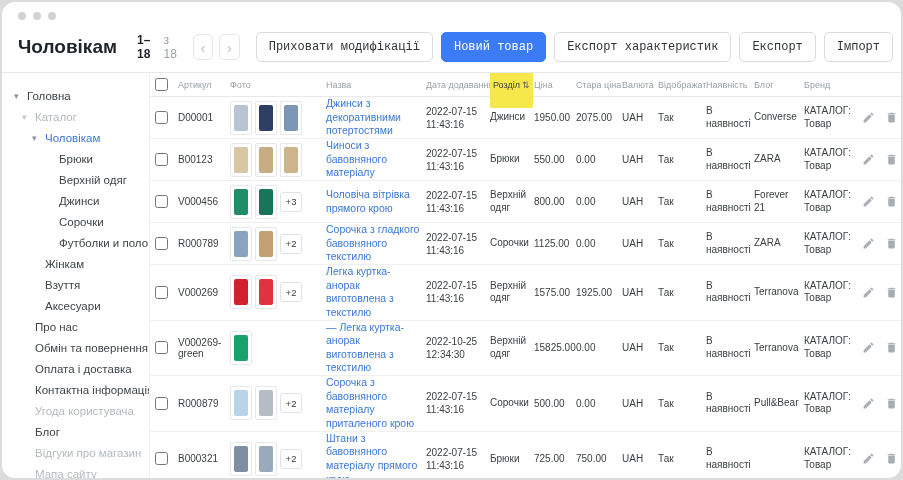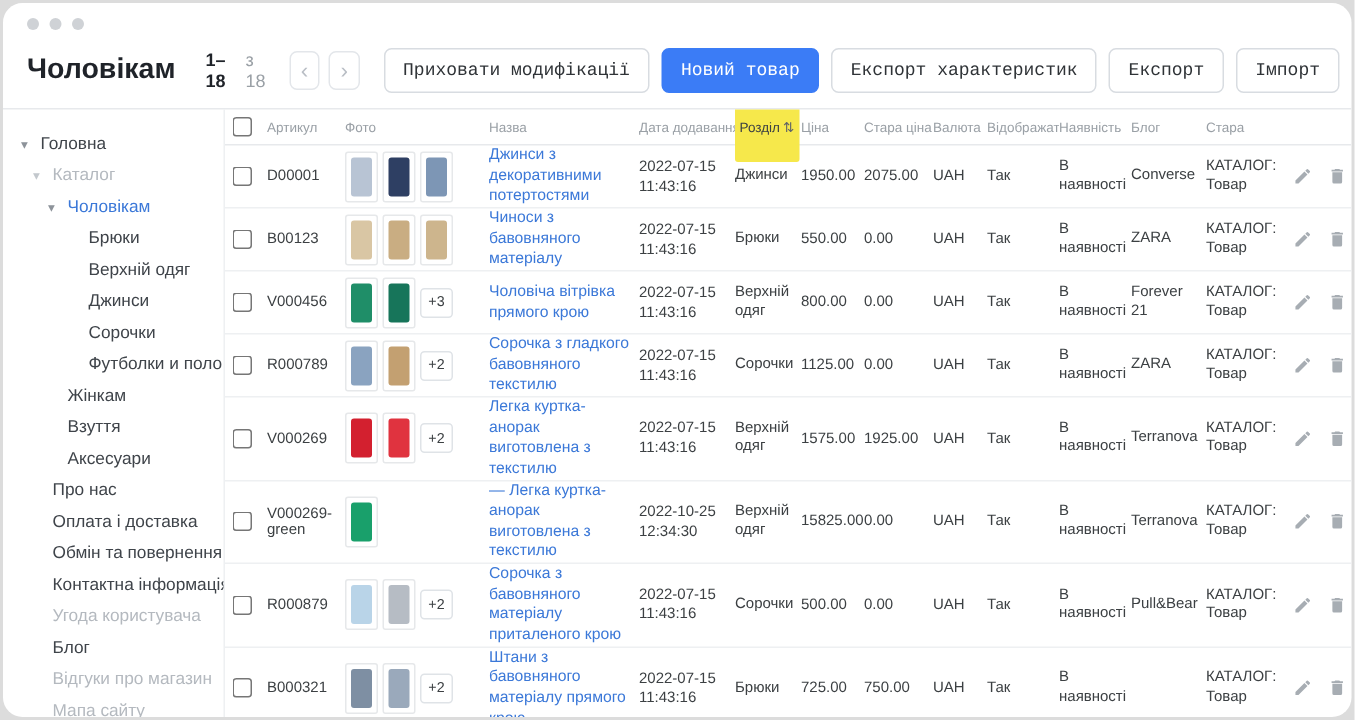--- a/index.html
+++ b/index.html
@@ -140,25 +140,25 @@
         <div class="side-item lvl2">
     <span class="chev" style="visibility: hidden;">▾</span>
     <span>Аксесуари</span>
   </div>
         <div class="side-item lvl1">
     <span class="chev" style="visibility: hidden;">▾</span>
     <span>Про нас</span>
   </div>
         <div class="side-item lvl1">
     <span class="chev" style="visibility: hidden;">▾</span>
+    <span>Обмін та повернення</span>
+  </div>
+        <div class="side-item lvl1">
+    <span class="chev" style="visibility: hidden;">▾</span>
     <span>Оплата і доставка</span>
-  </div>
-        <div class="side-item lvl1">
-    <span class="chev" style="visibility: hidden;">▾</span>
-    <span>Обмін та повернення</span>
   </div>
         <div class="side-item lvl1">
     <span class="chev" style="visibility: hidden;">▾</span>
     <span>Контактна інформація</span>
   </div>
         <div class="side-item lvl1 muted">
     <span class="chev" style="visibility: hidden;">▾</span>
     <span>Угода користувача</span>
   </div>
         <div class="side-item lvl1">
@@ -189,21 +189,21 @@
             <span>Розділ</span>
             <span class="sort">⇅</span>
           </span>
         </div>
         <div class="cell th">Ціна</div>
         <div class="cell th">Стара ціна</div>
         <div class="cell th">Валюта</div>
         <div class="cell th">Відображати</div>
         <div class="cell th">Наявність</div>
         <div class="cell th">Блог</div>
-        <div class="cell th">Стара</div>
+        <div class="cell th">Бренд</div>
         <div class="cell th"></div>
       </div>
       <div>
           <div class="trow">
     <div class="cell c-check">
               <input type="checkbox" style="">
             </div>
     <div class="cell sku">D00001</div>
     <div class="cell photos">
               <span class="thumb">

